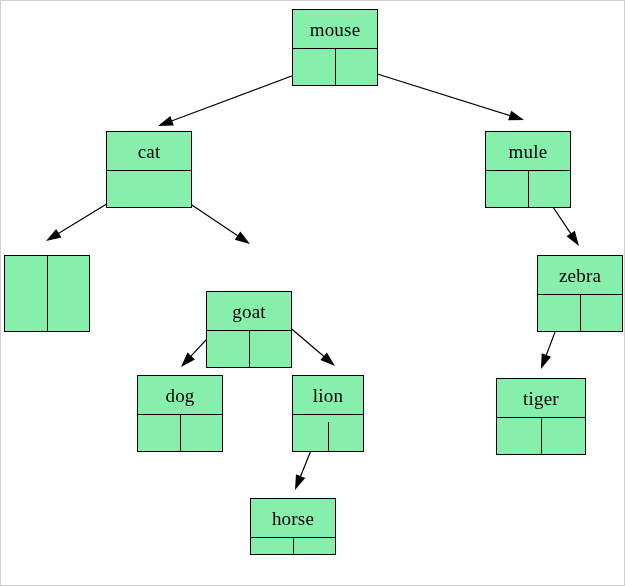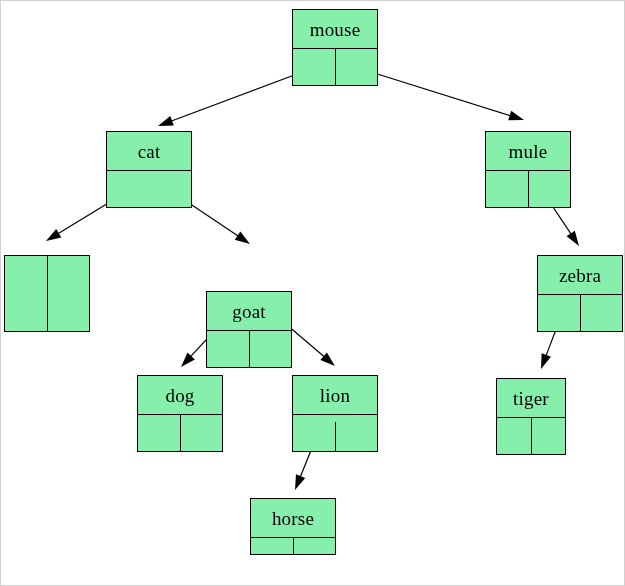--- a/index.html
+++ b/index.html
@@ -150,29 +150,29 @@
   </div>
 
   <div class="node" style="left: 136px; top: 374px; width: 86px; height: 77px;">
     <div class="node-label" style="flex-basis: 38px; height: 38px;">dog</div>
     <div class="node-pointers">
       <div class="ptr-cell left"></div>
       <div class="ptr-cell right"></div>
     </div>
   </div>
 
-  <div class="node" style="left: 291px; top: 374px; width: 86px; height: 77px; gap: 7px;">
+  <div class="node" style="left: 291px; top: 374px; width: 72px; height: 77px; gap: 7px;">
     <div class="node-label" style="flex-basis: 38px; height: 38px;">lion</div>
     <div class="node-pointers">
       <div class="ptr-cell left"></div>
       <div class="ptr-cell right"></div>
     </div>
   </div>
 
-  <div class="node" style="left: 495px; top: 377px; width: 70px; height: 77px;">
+  <div class="node" style="left: 495px; top: 377px; width: 90px; height: 77px;">
     <div class="node-label" style="flex-basis: 38px; height: 38px;">tiger</div>
     <div class="node-pointers">
       <div class="ptr-cell left"></div>
       <div class="ptr-cell right"></div>
     </div>
   </div>
 
   <div class="node" style="left: 249px; top: 497px; width: 86px; height: 57px;">
     <div class="node-label" style="flex-basis: 38px; height: 38px;">horse</div>
     <div class="node-pointers">

